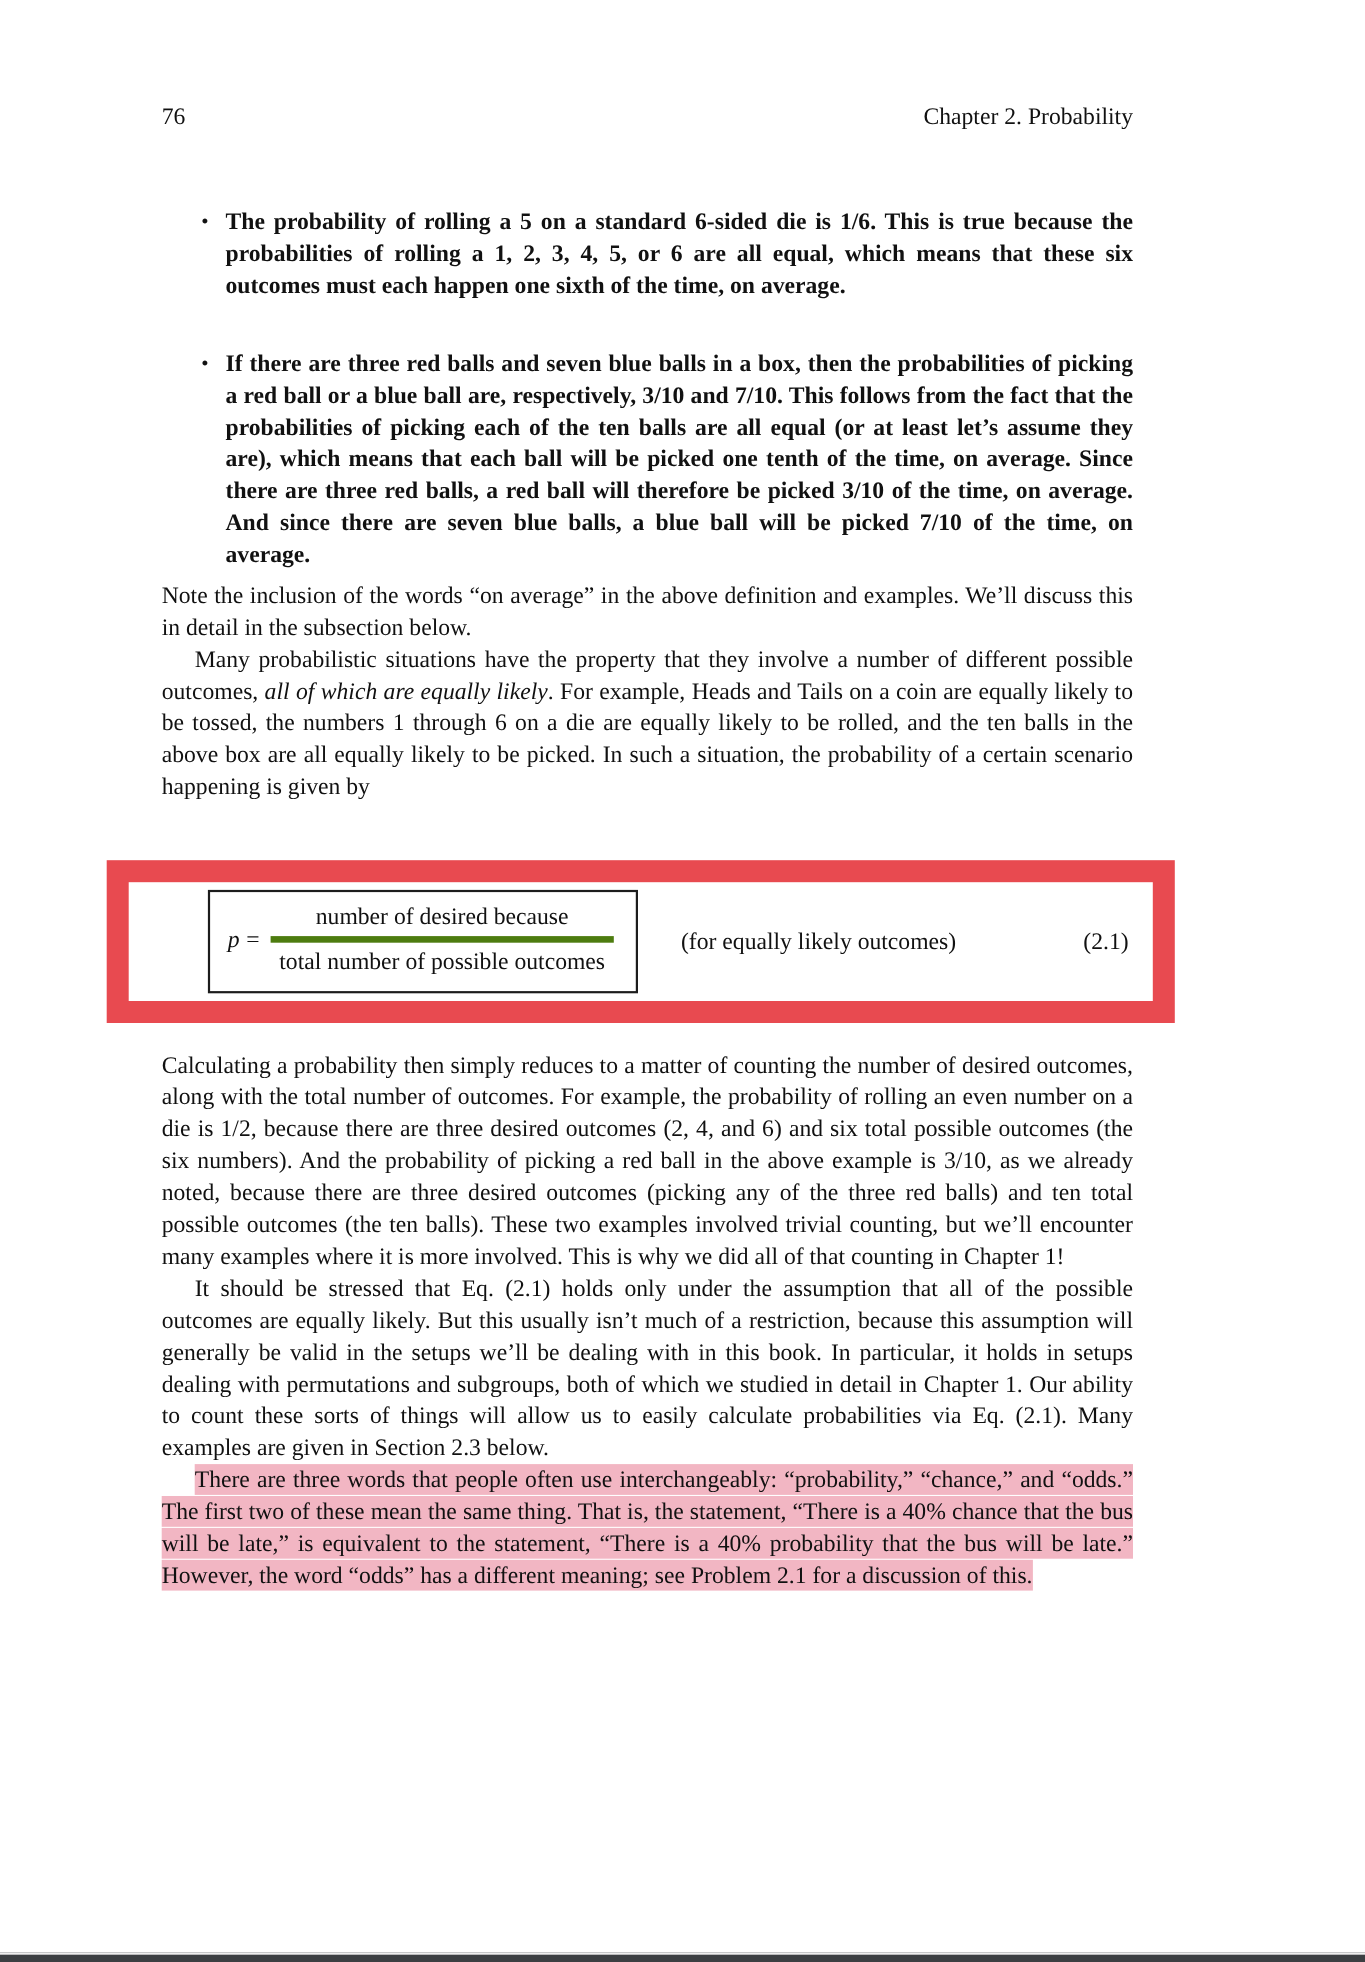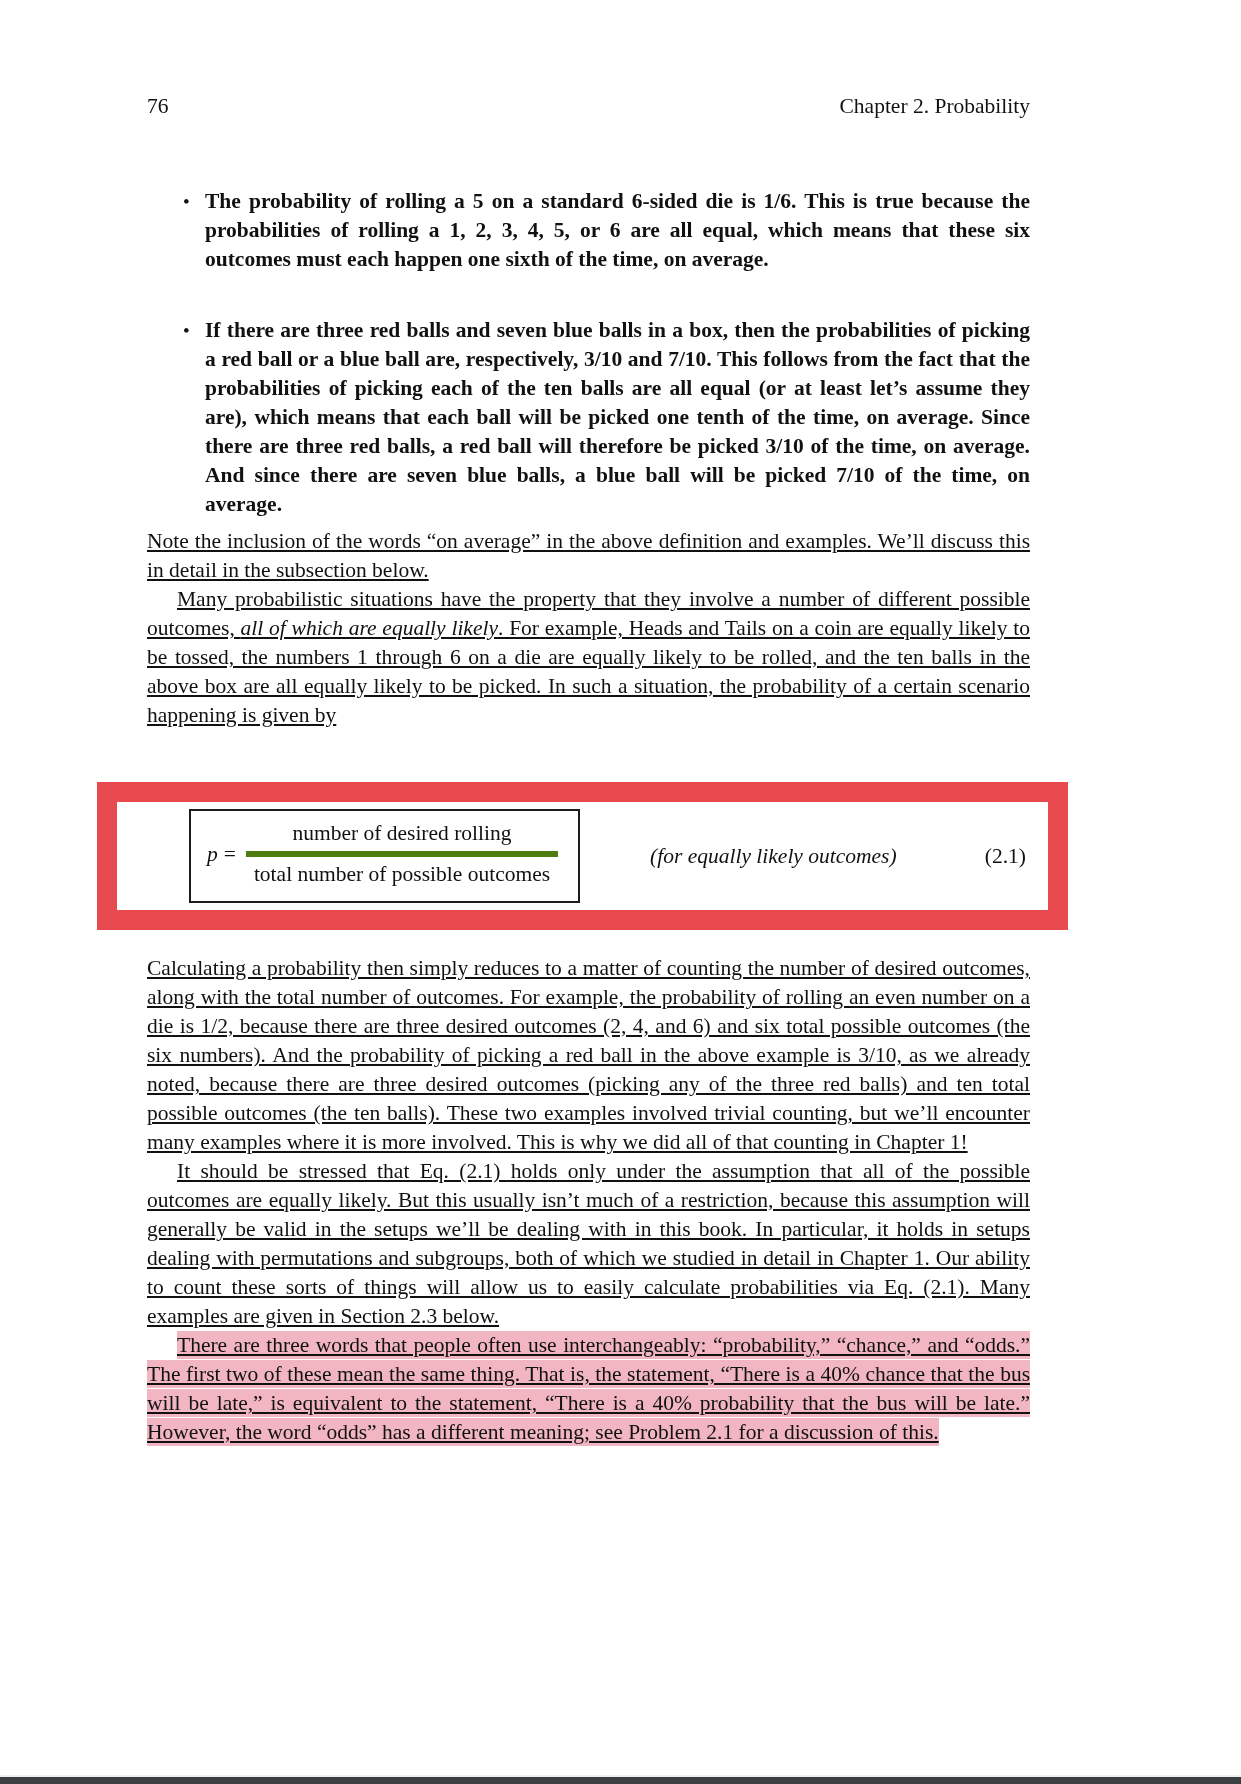--- a/index.html
+++ b/index.html
@@ -37,21 +37,21 @@
   .bullet-dot {
     flex: 0 0 22px;
     margin-left: 36px;
     font-size: 19px;
   }
   .bullet-text {
     flex: 1;
     text-align: justify;
     font-weight: bold;
   }
-  .para { text-align: justify; text-decoration: underline; }
+  .para { text-align: justify; }
   .para-note { margin-top: 8px; }
   .indent { text-indent: 30px; }
   .italic { font-style: italic; }
 
   
   .eq-annotation {
     margin: 52px 0 24px -50px;
     width: 971px;
     border: 20px solid var(--annotation-red, #e84a50);
     background: #ffffff;
@@ -66,21 +66,21 @@
     border: 2px solid #1c1c1c;
     padding: 8px 20px 12px 16px;
     display: flex;
     align-items: center;
   }
   .eq-lhs { font-style: italic; padding-right: 6px; }
   .eq-equals { padding-right: 10px; }
   .frac { display: inline-block; text-align: center; }
   .frac-num { display: block; padding: 0 8px 3px; }
   .frac-den { display: block; border-top: 6px solid #4d7c0f; padding: 3px 8px 0; }
-  .eq-cond { margin-left: 70px; font-style: italic; }
+  .eq-cond { margin-left: 39px; }
   .eq-number { margin-left: auto; margin-right: 22px; }
 
   
   .hl {
     background: var(--highlight-pink, #f2b6c3);
     padding: 2px 0;
   }
 
   
   .footer-bar {
@@ -117,21 +117,21 @@
   <p class="para para-note">Note the inclusion of the words “on average” in the above definition and examples. We’ll discuss this in detail in the subsection below.</p>
 
   <p class="para indent"><span>Many probabilistic situations have the property that they involve a number of different possible outcomes, </span><span class="italic">all of which are equally likely</span><span>.  For example, Heads and Tails on a coin are equally likely to be tossed, the numbers 1 through 6 on a die are equally likely to be rolled, and the ten balls in the above box are all equally likely to be picked.  In such a situation, the probability of a certain scenario happening is given by</span></p>
 
   <div class="eq-annotation">
     <div class="eq-row">
       <div class="eq-box">
         <span class="eq-lhs">p</span>
         <span class="eq-equals">=</span>
         <span class="frac">
-          <span class="frac-num">number of desired rolling</span>
+          <span class="frac-num">number of desired because</span>
           <span class="frac-den">total number of possible outcomes</span>
         </span>
       </div>
       <span class="eq-cond">(for equally likely outcomes)</span>
       <span class="eq-number">(2.1)</span>
     </div>
   </div>
 
   <p class="para">Calculating a probability then simply reduces to a matter of counting the number of desired outcomes, along with the total number of outcomes.  For example, the probability of rolling an even number on a die is 1/2, because there are three desired outcomes (2, 4, and 6) and six total possible outcomes (the six numbers).  And the probability of picking a red ball in the above example is 3/10, as we already noted, because there are three desired outcomes (picking any of the three red balls) and ten total possible outcomes (the ten balls).  These two examples involved trivial counting, but we’ll encounter many examples where it is more involved.  This is why we did all of that counting in Chapter 1!</p>
 

